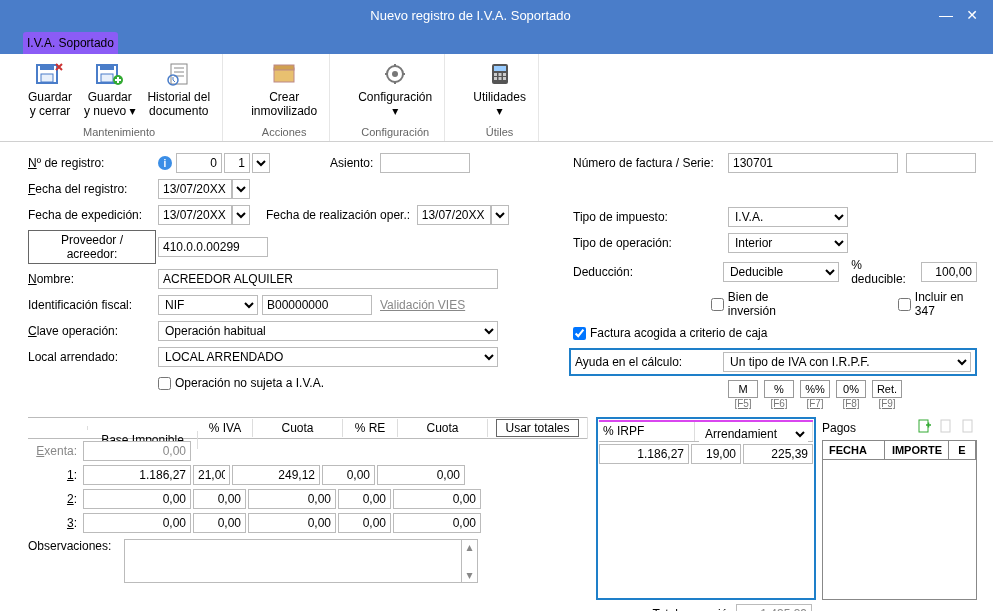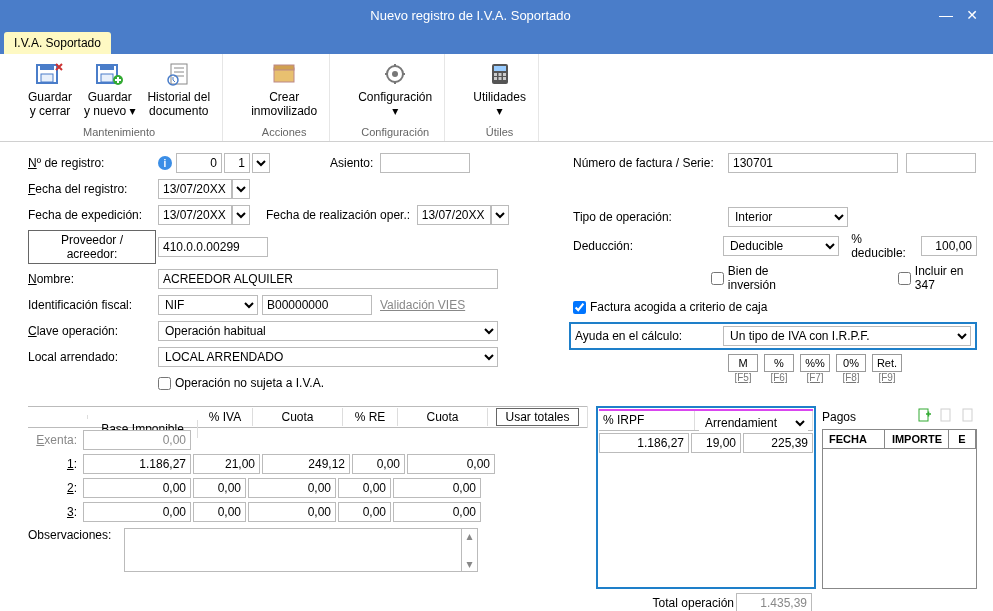--- a/index.html
+++ b/index.html
@@ -5,21 +5,21 @@
 * { box-sizing: border-box; margin: 0; padding: 0; font-family: "Segoe UI", Tahoma, sans-serif; font-size: 12px; }
 body { background: #fff; width: 993px; height: 611px; overflow: hidden; position: relative; }
 
 
 .titlebar { background: #4a7dc9; height: 30px; display: flex; align-items: center; color: #fff; padding: 0 8px; }
 .titlebar .title { flex: 1; text-align: center; font-size: 13px; }
 .titlebar .win-btn { width: 26px; text-align: center; cursor: pointer; font-size: 14px; }
 
 
 .tabrow { background: #4a7dc9; height: 24px; display: flex; align-items: flex-end; padding-left: 4px; }
-.tab { background: #fef9c3; padding: 4px 10px; border-top-left-radius: 3px; border-top-right-radius: 3px; font-size: 12px; }
+.tab { background: #8b5cf6; padding: 4px 4px; border-top-left-radius: 3px; border-top-right-radius: 3px; font-size: 12px; margin-left: 19px; }
 
 
 .ribbon { background: #fff; border-bottom: 1px solid #d0d0d0; display: flex; height: 88px; }
 .ribbon-group { display: flex; flex-direction: column; align-items: center; border-right: 1px solid #e6e6e6; padding: 4px 6px 0 22px; }
 .ribbon-items { display: flex; flex: 1; align-items: flex-start; }
 .ribbon-item { display: flex; flex-direction: column; align-items: center; padding: 2px 6px; cursor: pointer; text-align: center; line-height: 1.2; }
 .ribbon-item .icon { width: 32px; height: 28px; display: flex; align-items: center; justify-content: center; margin-bottom: 2px; }
 .ribbon-group-label { font-size: 11px; color: #666; padding: 2px 0 3px 0; width: 100%; text-align: center; }
 
 
@@ -257,20 +257,24 @@
   </div>
 
   <div class="col-right">
     <div class="row">
       <span class="lbl-r">Número de factura / Serie:</span>
       <input type="text" style="width: 170px;" value="130701">
       <input type="text" style="width: 70px; margin-left: 8px;" value="">
     </div>
     <div class="row" style="height:24px"></div>
     <div class="row">
+      <span class="lbl-r">Tipo de impuesto:</span>
+      <select class="sel" style="width:120px"><option>I.V.A.</option></select>
+    </div>
+    <div class="row">
       <span class="lbl-r">Tipo de operación:</span>
       <select class="sel" style="width:120px"><option>Interior</option></select>
     </div>
     <div class="row">
       <span class="lbl-r">Deducción:</span>
       <select class="sel" style="width:120px"><option>Deducible</option></select>
       <span style="margin-left:12px">% deducible:</span>&nbsp;
       <input type="text" class="tr" style="width: 56px;" value="100,00">
     </div>
     <div class="row">
@@ -324,21 +328,21 @@
       <div class="c-cuota2">Cuota</div>
       <div class="c-btn"><button class="btn" style="padding:1px 8px">Usar totales</button></div>
     </div>
     <div class="grid-row">
       <div class="rl" style="color:#888"><u>E</u>xenta:</div>
       <input type="text" class="tr ro" style="width: 108px;" value="0,00">
     </div>
     <div class="grid-row">
       <div class="rl"><u>1</u>:</div>
       <input type="text" class="tr" style="width: 108px;" value="1.186,27">
-      <input type="text" class="tr" style="width: 67px; margin-left: 2px;" value="21,00">
+      <input type="text" class="tr" style="width: 37px; margin-left: 2px;" value="21,00">
       <input type="text" class="tr" style="width: 88px; margin-left: 2px;" value="249,12">
       <input type="text" class="tr" style="width: 53px; margin-left: 2px;" value="0,00">
       <input type="text" class="tr" style="width: 88px; margin-left: 2px;" value="0,00">
     </div>
     <div class="grid-row">
       <div class="rl"><u>2</u>:</div>
       <input type="text" class="tr" style="width: 108px;" value="0,00">
       <input type="text" class="tr" style="width: 53px; margin-left: 2px;" value="0,00">
       <input type="text" class="tr" style="width: 88px; margin-left: 2px;" value="0,00">
       <input type="text" class="tr" style="width: 53px; margin-left: 2px;" value="0,00">

